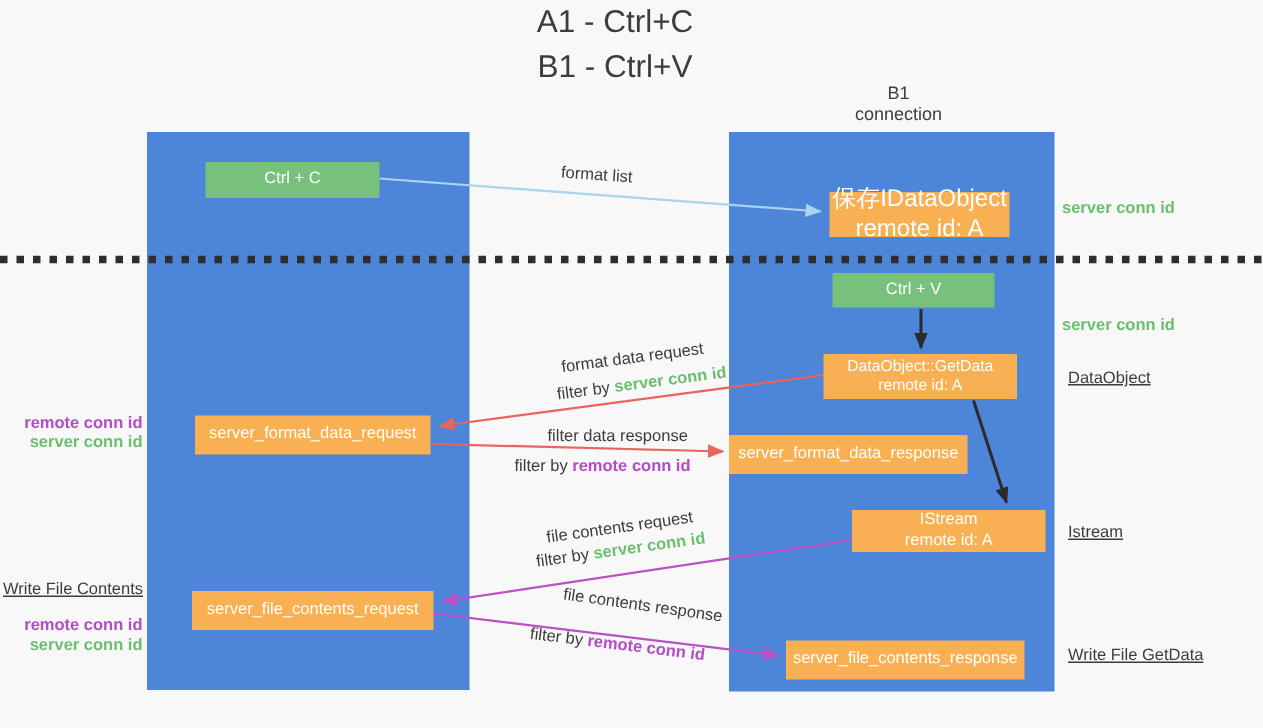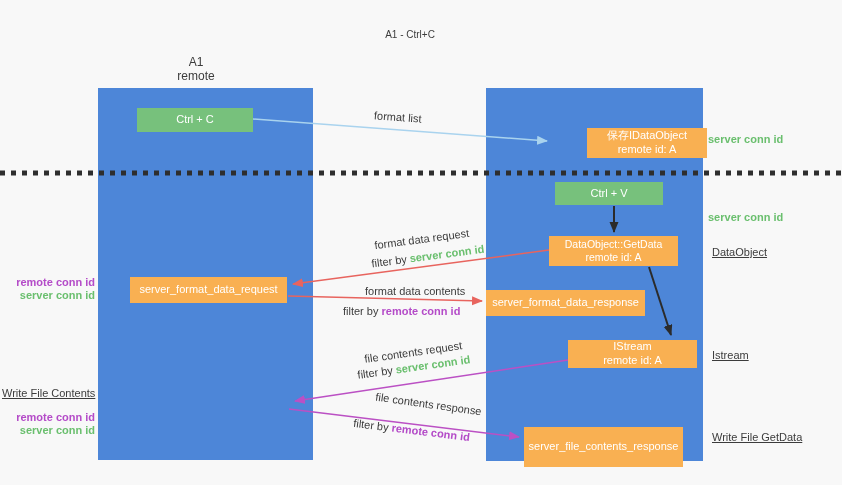--- a/index.html
+++ b/index.html
@@ -5,42 +5,42 @@
   html,body{margin:0;padding:0;}
   body{font-family:"Liberation Sans",sans-serif;background:#e9e9e9;}
   .canvas{position:relative;width:842px;height:485px;background:#f8f8f8;overflow:hidden;}
 
   
   .lane{position:absolute;background:#4d86d8;z-index:1;}
   #lane-a1{left:98px;top:88px;width:215px;height:372px;}
   #lane-b1{left:486px;top:88px;width:217px;height:373px;}
 
   
-  #title{position:absolute;left:0;top:28px;width:820px;text-align:center;
-         font-size:10px;color:#3c3c3c;line-height:1.45;z-index:4;}
+  #title{position:absolute;left:0;top:0;width:820px;text-align:center;
+         font-size:21px;color:#3c3c3c;line-height:1.45;z-index:4;}
   .col-header{position:absolute;width:100px;text-align:center;font-size:12px;
               color:#3c3c3c;line-height:1.2;z-index:4;}
   #hdr-a1{left:146px;top:55px;}
   #hdr-b1{left:549px;top:55px;}
 
   
   .box{position:absolute;display:flex;flex-direction:column;align-items:center;
        justify-content:center;color:#fff;font-size:11px;text-align:center;
        line-height:1.25;z-index:3;}
   .green{background:#77c17c;}
   .orange{background:#f9b052;}
   #box-ctrl-c{left:137px;top:108px;width:116px;height:24px;}
-  #box-save-obj{left:553px;top:128px;width:120px;height:30px;font-size:11px;margin-left:34px;}
+  #box-save-obj{left:553px;top:128px;width:120px;height:30px;font-size:16px;}
   #box-ctrl-v{left:555px;top:182px;width:108px;height:23px;}
   #box-getdata{left:549px;top:236px;width:129px;height:30px;font-size:10.5px;}
   #box-fmt-req{left:130px;top:277px;width:157px;height:26px;}
   #box-fmt-resp{left:486px;top:290px;width:159px;height:26px;}
   #box-istream{left:568px;top:340px;width:129px;height:28px;}
   #box-file-req{left:128px;top:394px;width:161px;height:26px;}
-  #box-file-resp{left:524px;top:427px;width:159px;height:40px;}
+  #box-file-resp{left:524px;top:427px;width:159px;height:26px;}
 
   
   .r-label{position:absolute;font-size:11px;white-space:nowrap;z-index:4;}
   .txt-green{color:#6abf6e;font-weight:bold;}
   .txt-purple{color:#b44bc8;font-weight:bold;}
   .txt-dark{color:#3c3c3c;text-decoration:underline;}
   #r-scid-1{left:708px;top:133px;}
   #r-scid-2{left:708px;top:211px;}
   #r-dataobject{left:712px;top:246px;}
   #r-istream{left:712px;top:349px;}
@@ -96,25 +96,26 @@
     <line x1="614" y1="206" x2="614" y2="232" stroke="#2b2b2b" stroke-width="2" marker-end="url(#m-black)"></line>
     <line x1="549" y1="250" x2="293" y2="284" stroke="#e8645e" stroke-width="1.5" marker-end="url(#m-red)"></line>
     <line x1="288" y1="296" x2="482" y2="301" stroke="#e8645e" stroke-width="1.5" marker-end="url(#m-red)"></line>
     <line x1="649" y1="267" x2="671" y2="335" stroke="#2b2b2b" stroke-width="2" marker-end="url(#m-black)"></line>
     <line x1="568" y1="360" x2="295" y2="401" stroke="#bb50c4" stroke-width="1.5" marker-end="url(#m-purple)"></line>
     <line x1="289" y1="409" x2="519" y2="437" stroke="#bb50c4" stroke-width="1.5" marker-end="url(#m-purple)"></line>
   </svg>
 
   <div id="title">
     <div>A1 - Ctrl+C</div>
+    <div>B1 - Ctrl+V</div>
   </div>
 
-  <div class="col-header" id="hdr-a1">
-    <div>A1</div>
-    <div>remote</div>
+  <div class="col-header" id="hdr-b1">
+    <div>B1</div>
+    <div>connection</div>
   </div>
 
   <div class="box green" id="box-ctrl-c">
     <div>Ctrl + C</div>
   </div>
   <div class="box orange" id="box-save-obj">
     <div>保存IDataObject</div>
     <div>remote id: A</div>
   </div>
   <div class="box green" id="box-ctrl-v">
@@ -126,20 +127,23 @@
   </div>
   <div class="box orange" id="box-fmt-resp">
     <div>server_format_data_response</div>
   </div>
   <div class="box orange" id="box-fmt-req">
     <div>server_format_data_request</div>
   </div>
   <div class="box orange" id="box-istream">
     <div>IStream</div>
     <div>remote id: A</div>
+  </div>
+  <div class="box orange" id="box-file-req">
+    <div>server_file_contents_request</div>
   </div>
   <div class="box orange" id="box-file-resp">
     <div>server_file_contents_response</div>
   </div>
 
   <div class="r-label txt-green" id="r-scid-1">server conn id</div>
   <div class="r-label txt-green" id="r-scid-2">server conn id</div>
   <div class="r-label txt-dark" id="r-dataobject">DataObject</div>
   <div class="r-label txt-dark" id="r-istream">Istream</div>
   <div class="r-label txt-dark" id="r-write">Write File GetData</div>
@@ -154,21 +158,21 @@
     <div class="txt-green">server conn id</div>
   </div>
 
   <div class="a-label" id="al-format-list">format list</div>
 
   <div class="a-label" id="al-fdreq">format data request</div>
   <div class="a-label" id="al-fbs1">
     <span>filter by </span><span class="txt-green">server conn id</span>
   </div>
 
-  <div class="a-label" id="al-fdresp">format data contents</div>
+  <div class="a-label" id="al-fdresp">filter data response</div>
   <div class="a-label" id="al-fbr1">
     <span>filter by </span><span class="txt-purple">remote conn id</span>
   </div>
 
   <div class="a-label" id="al-fcreq">file contents request</div>
   <div class="a-label" id="al-fbs2">
     <span>filter by </span><span class="txt-green">server conn id</span>
   </div>
 
   <div class="a-label" id="al-fcresp">file contents response</div>

